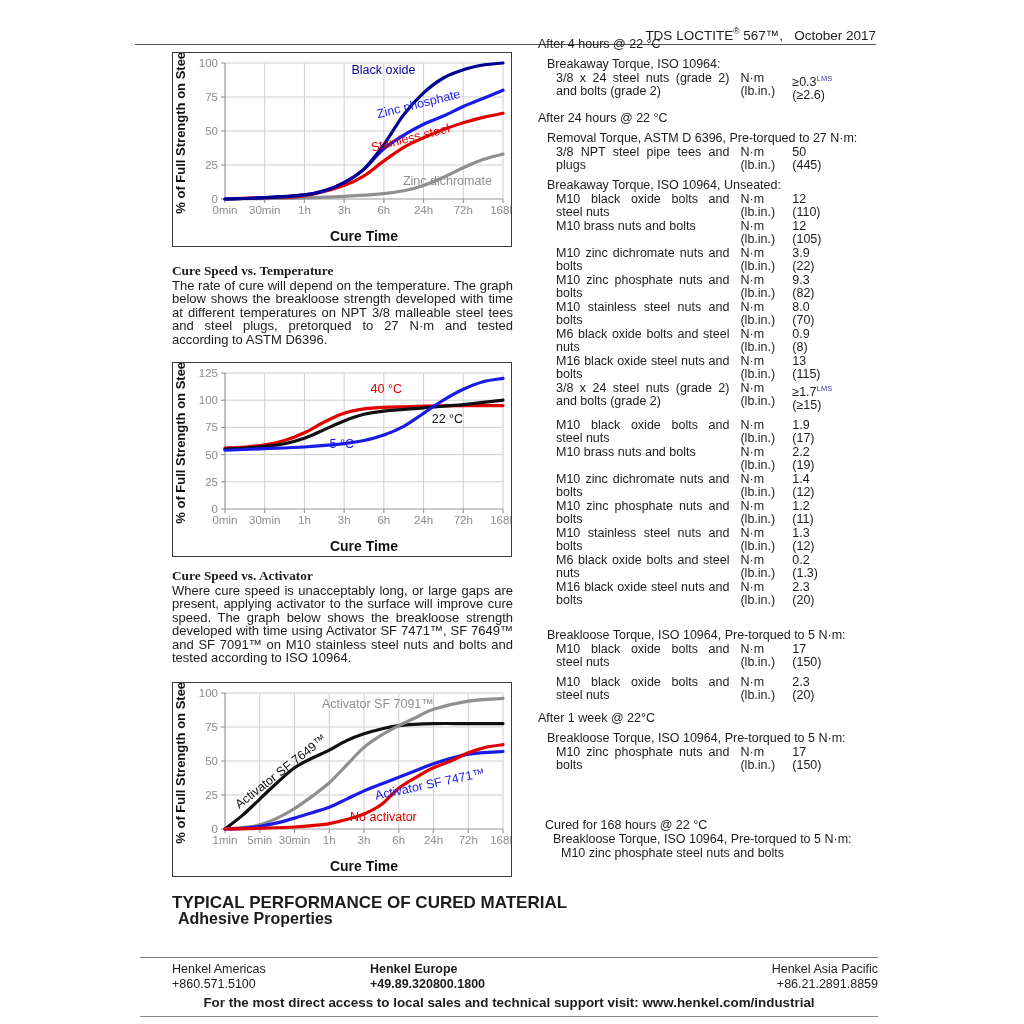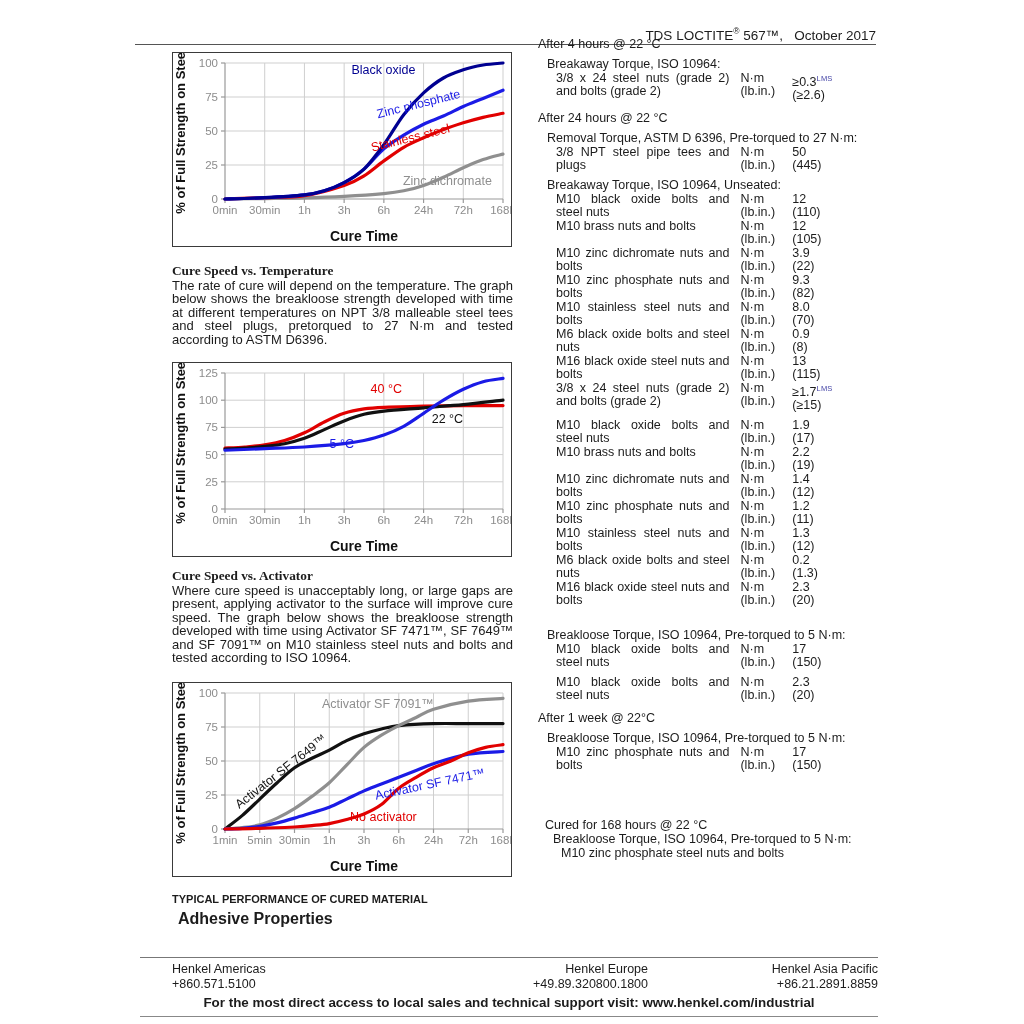--- a/index.html
+++ b/index.html
@@ -25,26 +25,26 @@
   .rc-rows{margin-top:1px;}
   .rc-row{display:flex;margin-top:1px;margin-left:9px;}
   .rc-item{width:174px;text-align:justify;}
   .rc-units{width:47px;margin-left:11px;}
   .rc-vals{width:90px;margin-left:5px;}
   .lms{font-size:7.5px;color:#4444a6;vertical-align:super;letter-spacing:0.2px;}
   .rc-env{margin-top:30px;}
   .rc-env-title{font-size:13.5px;font-weight:bold;white-space:pre-wrap;}
   .rc-env-line{line-height:13.6px;}
   
-  #typ-perf{left:172px;top:893px;width:400px;font-size:11px;font-weight:bold;}
+  #typ-perf{left:172px;top:893px;width:400px;font-size:17px;font-weight:bold;}
   #adhesive{left:178px;top:910px;width:300px;font-size:16px;font-weight:bold;}
   
   #footer-regions{left:140px;top:962px;width:738px;display:flex;font-size:12.5px;line-height:15px;}
   #footer-regions .fr-left{width:230px;padding-left:32px;box-sizing:border-box;}
-  #footer-regions .fr-center{flex:1;text-align:right;}
+  #footer-regions .fr-center{flex:1;text-align:left;font-weight:bold;}
   #footer-regions .fr-right{width:230px;text-align:right;}
   #support-line{left:140px;top:995px;width:738px;text-align:center;font-size:13.4px;font-weight:bold;}
 </style>
 </head>
 <body>
 
 <div class="abs" id="header"><span>TDS LOCTITE</span><span class="reg">®</span><span> 567™,   October 2017</span></div>
 <div class="abs hrule" style="left:135px;top:44px;width:741px;"></div>
 
 <div class="abs chart-box" style="top:52px;">

